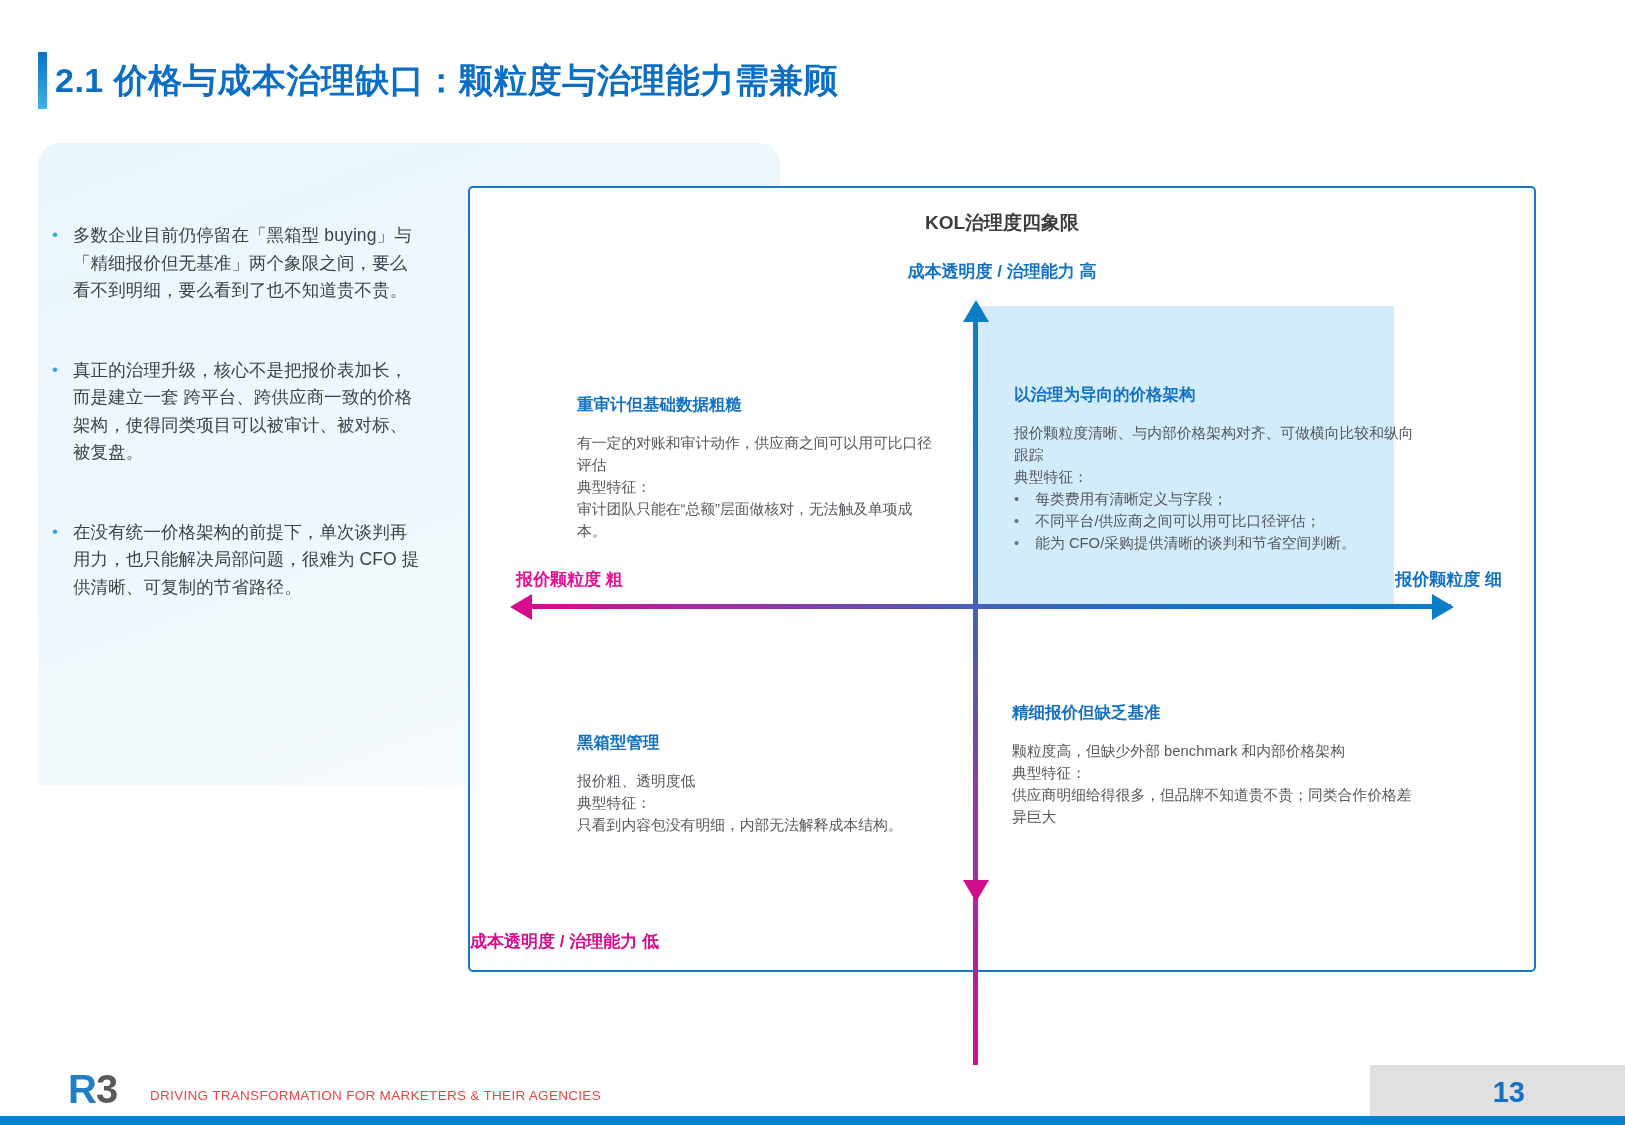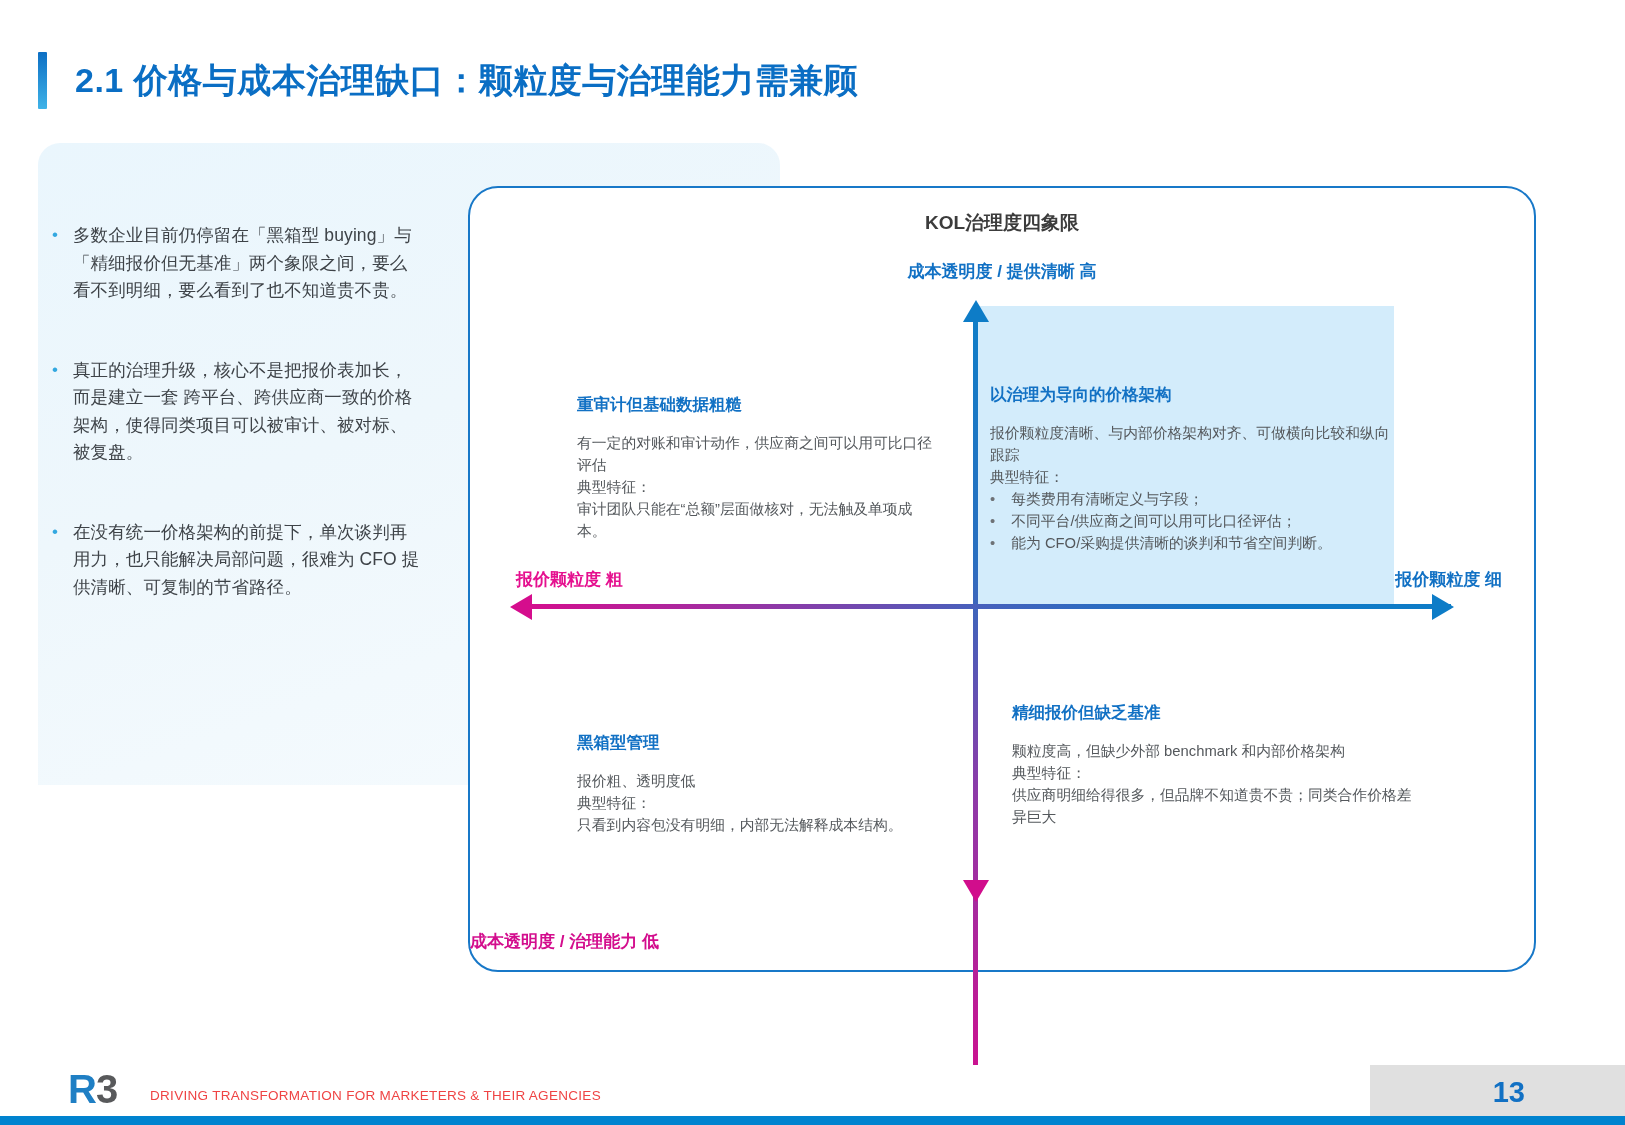--- a/index.html
+++ b/index.html
@@ -7,21 +7,21 @@
     width: 1625px; height: 1125px;
     background: #ffffff;
     font-family: "Liberation Sans", "DejaVu Sans", sans-serif;
     overflow: hidden;
   }
   #slide { position: relative; width: 1625px; height: 1125px; background:#fff; }
 
   
   #title-row {
     position: absolute; left: 38px; top: 52px;
-    display: flex; align-items: center; gap: 28px;
+    display: flex; align-items: center; gap: 8px;
   }
   #title-bar {
     width: 9px; height: 57px;
     background: linear-gradient(180deg,#0d6fc4 0%, #3fb3e8 100%);
     border-radius: 1px;
   }
   #page-title {
     font-size: 34px; font-weight: bold; color: #0a6ec4;
     letter-spacing: .5px; white-space: nowrap;
   }
@@ -47,21 +47,21 @@
     font-size: 17.5px; line-height: 27.5px; color: #3e4348;
     letter-spacing: .1px;
   }
 
   
   #chart-card {
     position: absolute; left: 468px; top: 186px;
     width: 1068px; height: 786px;
     background: #ffffff;
     border: 2.2px solid #1878c8;
-    border-radius: 30px;
+    border-radius: 5px;
   }
   #chart-title {
     position: absolute; left: 0; right: 0; top: 22px;
     text-align: center; font-size: 19px; font-weight: bold; color: #3c3c3c;
   }
 
   
   #plot { position: absolute; inset: 0; }
 
   
@@ -113,21 +113,21 @@
   .quad { position: absolute; }
   .quad-head {
     font-size: 16.5px; font-weight: bold; color: #1271c4;
     margin-bottom: 16px; white-space: nowrap;
   }
   .quad-body { font-size: 14.8px; line-height: 22px; color: #54585c; }
   .quad-sub { display: flex; gap: 16px; line-height: 22px; }
   .quad-sub .d { color: #6e7276; flex: none; }
 
   #quad-tl { left: 107px; top: 206px; width: 360px; }
-  #quad-tr { left: 520px; top: 196px; width: 410px; }
+  #quad-tr { left: 544px; top: 196px; width: 410px; }
   #quad-bl { left: 107px; top: 524px; width: 360px; margin-top: 20px; }
   #quad-br { left: 542px; top: 514px; width: 410px; }
 
   
   #footer-band {
     position: absolute; left: 0; bottom: 0; width: 1625px; height: 60px;
     background: #ffffff;
   }
   #footer-gray {
     position: absolute; right: 0; bottom: 8px; width: 255px; height: 52px;
@@ -188,21 +188,21 @@
 
       <div id="quad-highlight"></div>
 
       <div id="v-axis"></div>
       <div id="v-arrow-up"></div>
       <div id="v-arrow-down"></div>
       <div id="h-axis"></div>
       <div id="h-arrow-left"></div>
       <div id="h-arrow-right"></div>
 
-      <div class="axis-label" id="axis-top">成本透明度 / 提供清晰 高</div>
+      <div class="axis-label" id="axis-top">成本透明度 / 治理能力 高</div>
       <div class="axis-label" id="axis-bottom">成本透明度 / 治理能力 低</div>
       <div class="axis-label" id="axis-left">报价颗粒度 粗</div>
       <div class="axis-label" id="axis-right">报价颗粒度 细</div>
 
       <div class="quad" id="quad-tl">
         <div class="quad-head">重审计但基础数据粗糙</div>
         <div class="quad-body">
           <div>有一定的对账和审计动作，供应商之间可以用可比口径评估</div>
           <div>典型特征：</div>
           <div>审计团队只能在“总额”层面做核对，无法触及单项成本。</div>

